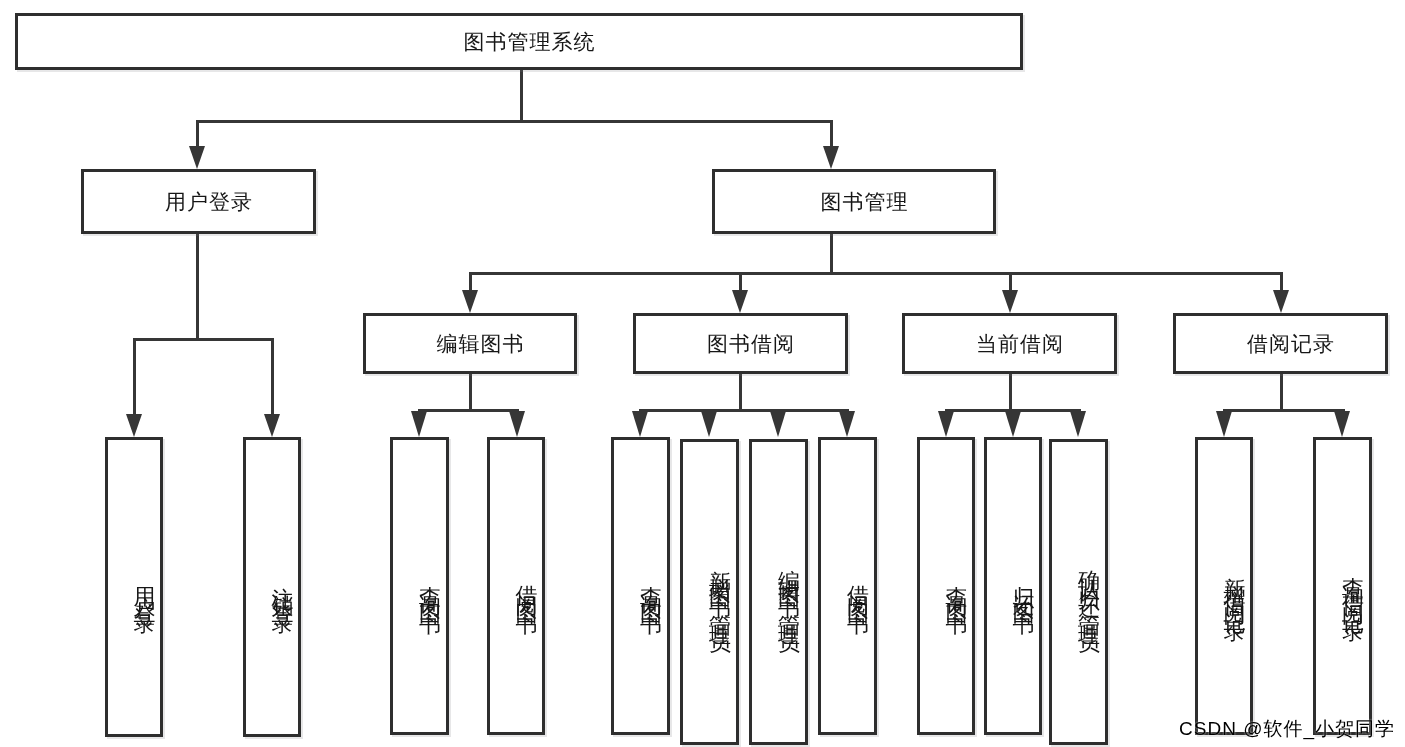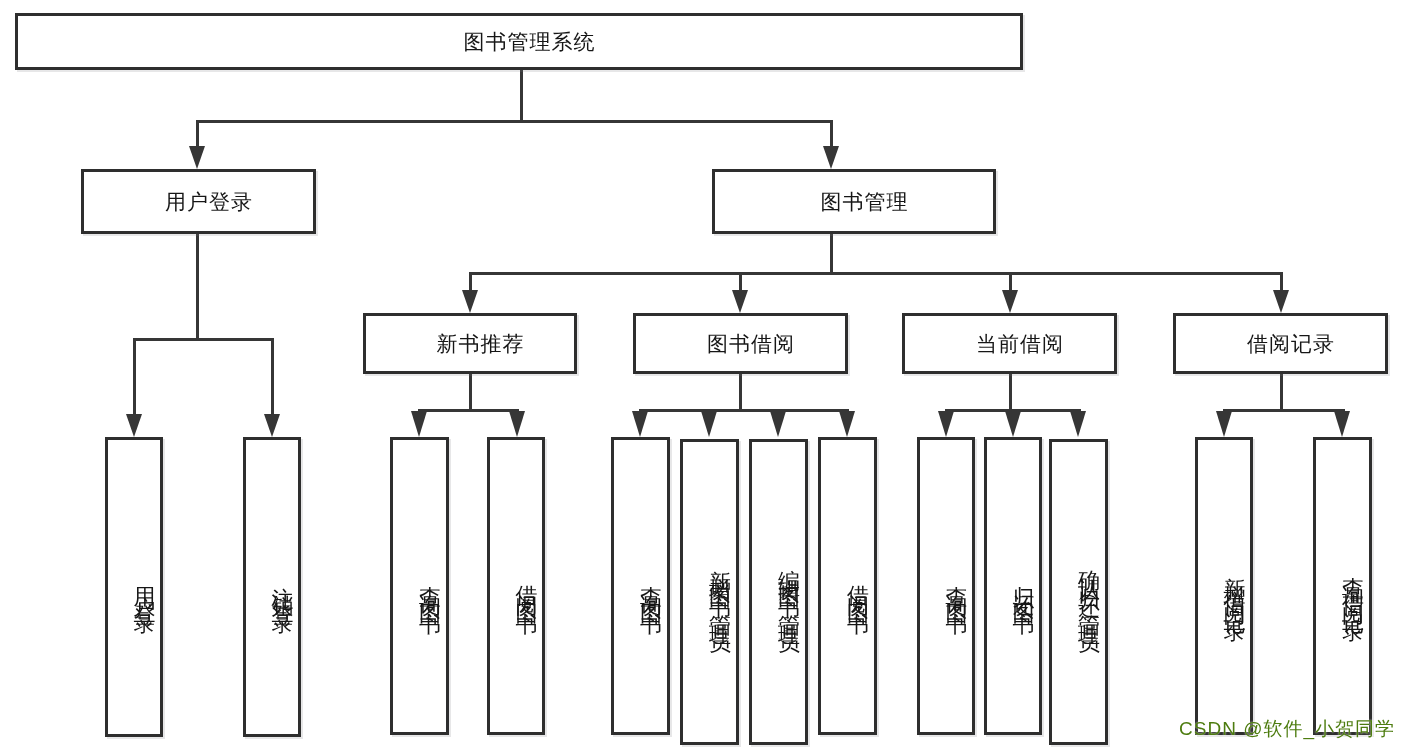--- a/index.html
+++ b/index.html
@@ -76,21 +76,21 @@
   #a7 {left:1002px;top:290px;} #a8 {left:1273px;top:290px;}
   #a9 {left:411px; top:411px;} #a10{left:509px; top:411px;}
   #a11{left:632px; top:411px;} #a12{left:701px; top:411px;}
   #a13{left:770px; top:411px;} #a14{left:839px; top:411px;}
   #a15{left:938px; top:411px;} #a16{left:1005px;top:411px;}
   #a17{left:1070px;top:411px;} #a18{left:1216px;top:411px;}
   #a19{left:1334px;top:411px;}
   
   .watermark{
     position:absolute;right:10px;bottom:5px;font-size:19px;letter-spacing:1px;
-    color:#4d7c0f;text-shadow:0 0 2px rgba(255,255,255,.9);white-space:nowrap;
+    color:#000000;text-shadow:0 0 2px rgba(255,255,255,.9);white-space:nowrap;
   }
 </style>
 </head>
 <body>
 
 <div class="stage">
 
   <div class="vl" id="s1"></div>
   <div class="hl" id="h1"></div>
   <div class="vl" id="sa1"></div>
@@ -137,21 +137,21 @@
   <div class="box h" id="b-root">
     <span>图书管理系统</span>
   </div>
   <div class="box h" id="b-logingrp">
     <span>用户登录</span>
   </div>
   <div class="box h" id="b-mgmt">
     <span>图书管理</span>
   </div>
   <div class="box h" id="b-newrec">
-    <span>新书推荐</span>
+    <span>编辑图书</span>
   </div>
   <div class="box h" id="b-borrow">
     <span>图书借阅</span>
   </div>
   <div class="box h" id="b-current">
     <span>当前借阅</span>
   </div>
   <div class="box h" id="b-records">
     <span>借阅记录</span>
   </div>

